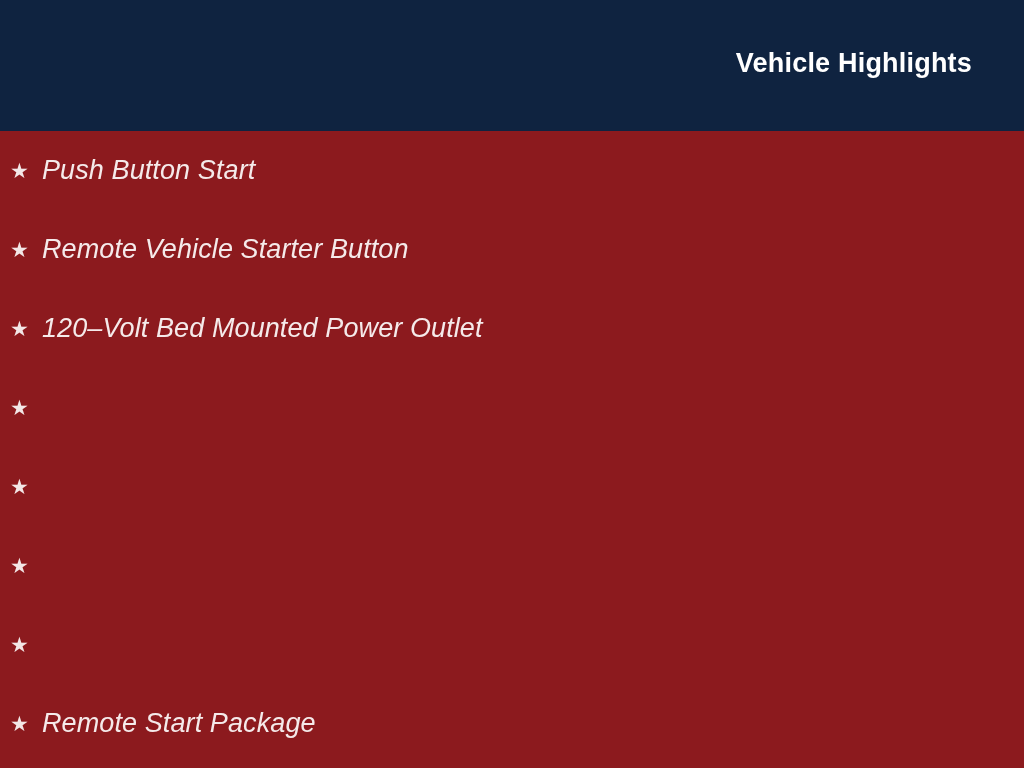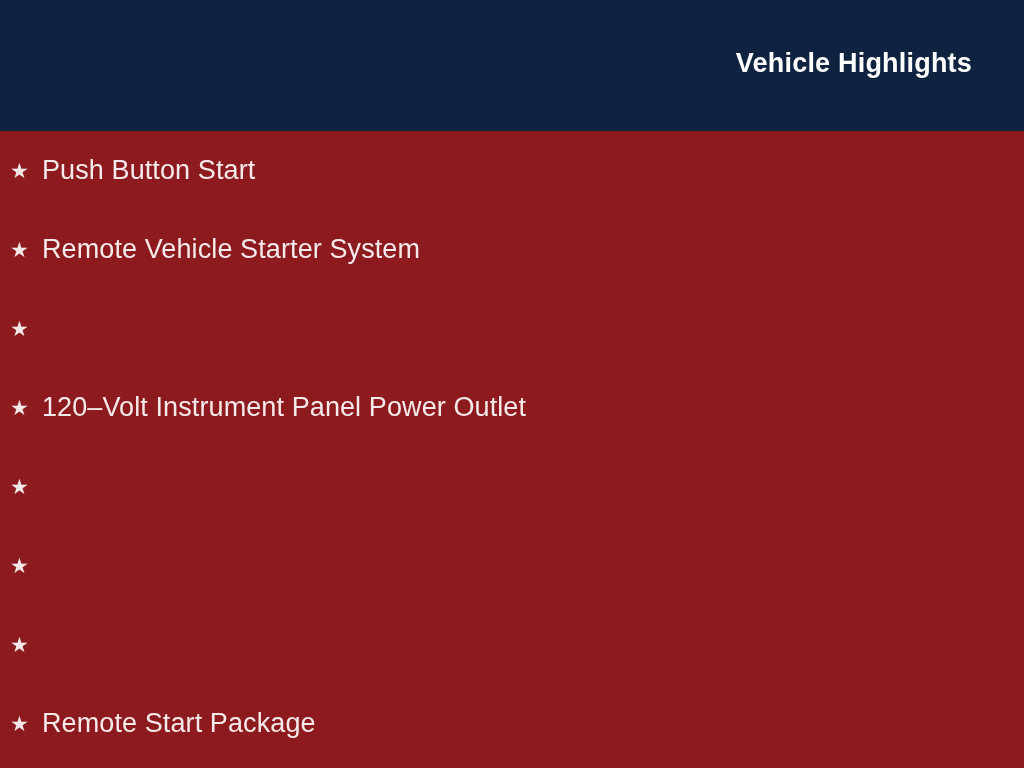--- a/index.html
+++ b/index.html
@@ -87,50 +87,51 @@
   }
   .feature-label {
     flex: 0 1 auto;
     font-family: "Liberation Sans", sans-serif;
     font-size: 27px;
     font-weight: 300;
     color: #f5eaea;
     letter-spacing: 0.1px;
     line-height: 34px;
     white-space: nowrap;
+    font-style: italic;
   }
 </style>
 </head>
 <body>
 
 <div id="slide">
 
   <div id="header-band">
     <h1 id="page-title">Vehicle Highlights</h1>
   </div>
 
   <ul id="feature-list">
 
     <li class="feature-item">
       <span class="bullet-star">★</span>
       <span class="feature-label">Push Button Start</span>
     </li>
 
     <li class="feature-item">
       <span class="bullet-star">★</span>
-      <span class="feature-label">Remote Vehicle Starter System</span>
+      <span class="feature-label">Remote Vehicle Starter Button</span>
     </li>
 
     <li class="feature-item">
       <span class="bullet-star">★</span>
+      <span class="feature-label">120–Volt Bed Mounted Power Outlet</span>
     </li>
 
     <li class="feature-item">
       <span class="bullet-star">★</span>
-      <span class="feature-label">120–Volt Instrument Panel Power Outlet</span>
     </li>
 
     <li class="feature-item">
       <span class="bullet-star">★</span>
     </li>
 
     <li class="feature-item">
       <span class="bullet-star">★</span>
     </li>
 

